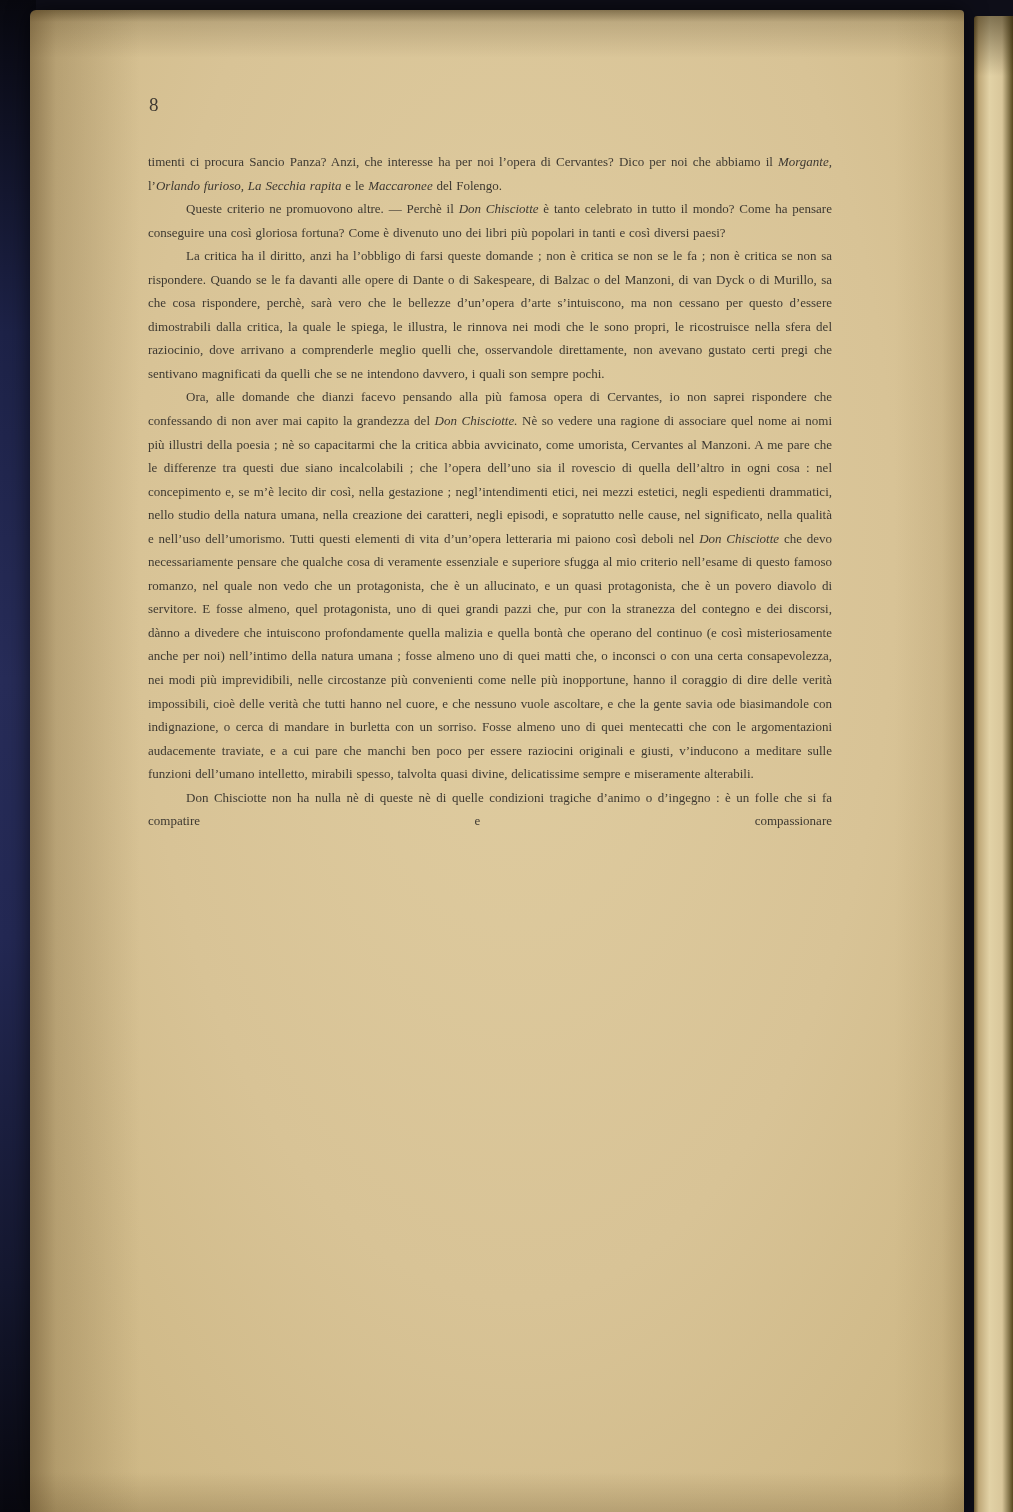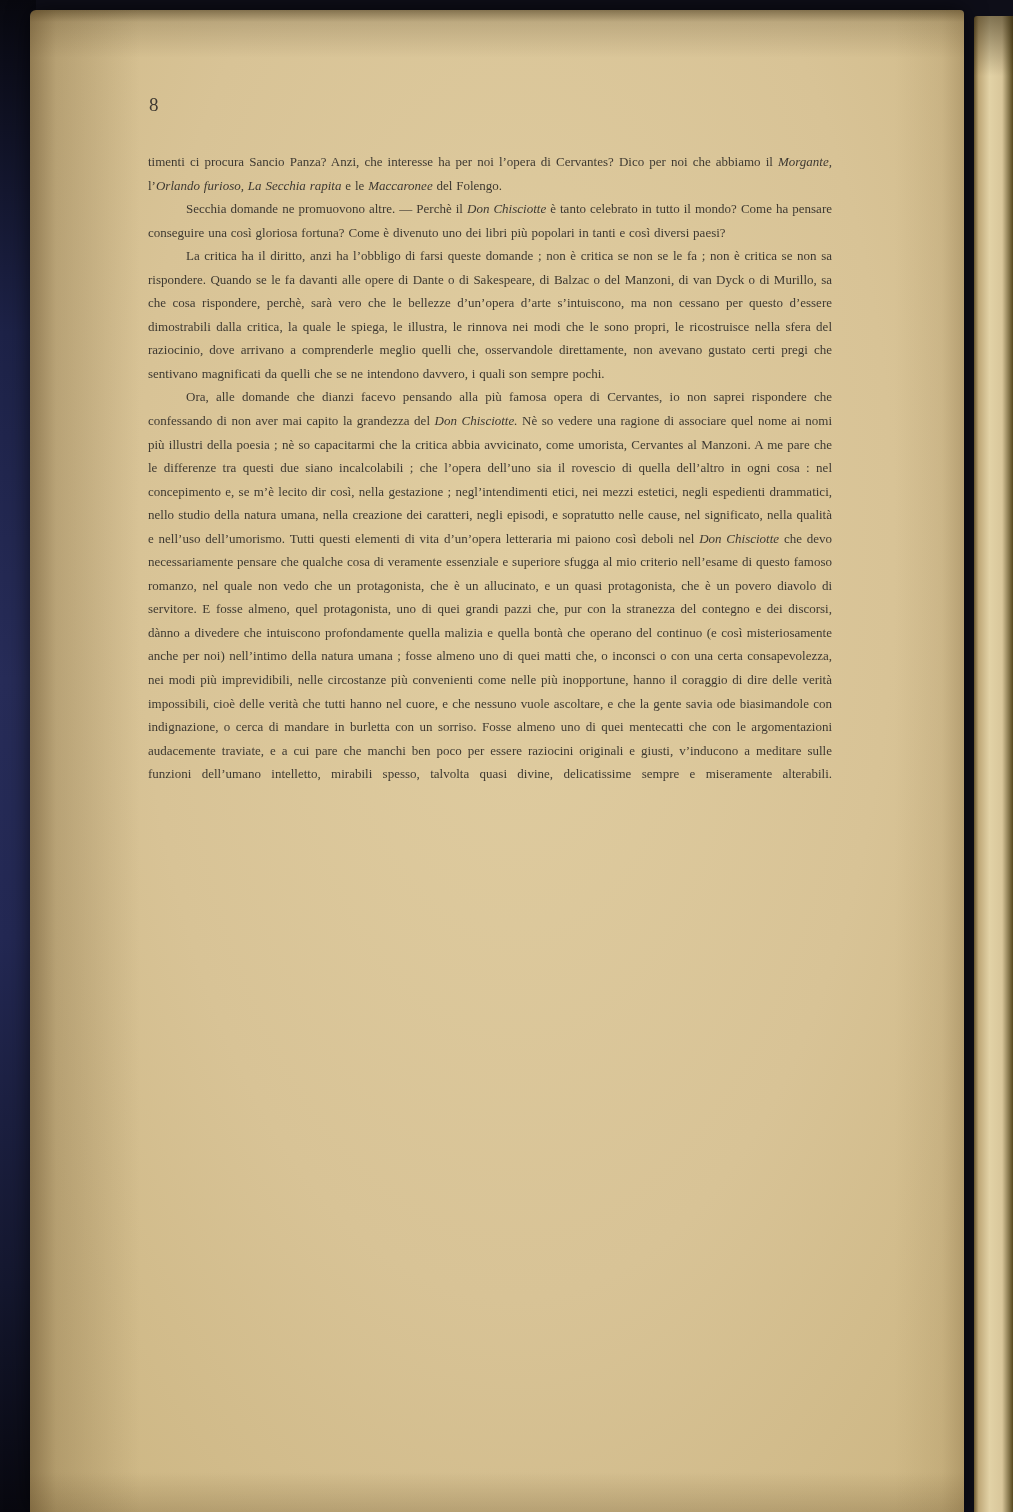--- a/index.html
+++ b/index.html
@@ -112,17 +112,18 @@
 </head>
 <body>
 
 <div class="scene">
   <div class="backdrop-spine"></div>
   <div class="paper"></div>
   <div class="page-edge" style="background: linear-gradient(rgba(50, 38, 14, 0.55) 0px, rgba(50, 38, 14, 0) 60px), linear-gradient(90deg, rgb(109, 90, 50) 0%, rgb(191, 168, 120) 12%, rgb(226, 210, 166) 40%, rgb(216, 198, 154) 72%, rgb(87, 73, 31) 100%);"></div>
   <div class="page-number">8</div>
   <div class="text-column">
       <p><span>timenti ci procura Sancio Panza? Anzi, che interesse ha per noi l’opera di Cervantes? Dico per noi che abbiamo il </span><i>Morgante,</i><span> l’</span><i>Orlando furioso,</i><span> </span><i>La Secchia rapita</i><span> e le </span><i>Maccaronee</i><span> del Folengo.</span></p>
-      <p class="indent"><span>Secchia domande ne promuovono altre. — Perchè il </span><i>Don Chisciotte</i><span> è tanto celebrato in tutto il mondo? Come ha pensare conseguire una così gloriosa fortuna? Come è divenuto uno dei libri più popolari in tanti e così diversi paesi?</span></p>
+      <p class="indent"><span>Queste criterio ne promuovono altre. — Perchè il </span><i>Don Chisciotte</i><span> è tanto celebrato in tutto il mondo? Come ha pensare conseguire una così gloriosa fortuna? Come è divenuto uno dei libri più popolari in tanti e così diversi paesi?</span></p>
       <p class="indent"><span>La critica ha il diritto, anzi ha l’obbligo di farsi queste domande ; non è critica se non se le fa ; non è critica se non sa rispondere. Quando se le fa davanti alle opere di Dante o di Sakespeare, di Balzac o del Manzoni, di van Dyck o di Murillo, sa che cosa rispondere, perchè, sarà vero che le bellezze d’un’opera d’arte s’intuiscono, ma non cessano per questo d’essere dimostrabili dalla critica, la quale le spiega, le illustra, le rinnova nei modi che le sono propri, le ricostruisce nella sfera del raziocinio, dove arrivano a comprenderle meglio quelli che, osservandole direttamente, non avevano gustato certi pregi che sentivano magnificati da quelli che se ne intendono davvero, i quali son sempre pochi.</span></p>
       <p class="indent"><span>Ora, alle domande che dianzi facevo pensando alla più famosa opera di Cervantes, io non saprei rispondere che confessando di non aver mai capito la grandezza del </span><i>Don Chisciotte.</i><span> Nè so vedere una ragione di associare quel nome ai nomi più illustri della poesia ; nè so capacitarmi che la critica abbia avvicinato, come umorista, Cervantes al Manzoni. A me pare che le differenze tra questi due siano incalcolabili ; che l’opera dell’uno sia il rovescio di quella dell’altro in ogni cosa : nel concepimento e, se m’è lecito dir così, nella gestazione ; negl’intendimenti etici, nei mezzi estetici, negli espedienti drammatici, nello studio della natura umana, nella creazione dei caratteri, negli episodi, e sopratutto nelle cause, nel significato, nella qualità e nell’uso dell’umorismo. Tutti questi elementi di vita d’un’opera letteraria mi paiono così deboli nel </span><i>Don Chisciotte</i><span> che devo necessariamente pensare che qualche cosa di veramente essenziale e superiore sfugga al mio criterio nell’esame di questo famoso romanzo, nel quale non vedo che un protagonista, che è un allucinato, e un quasi protagonista, che è un povero diavolo di servitore. E fosse almeno, quel protagonista, uno di quei grandi pazzi che, pur con la stranezza del contegno e dei discorsi, dànno a divedere che intuiscono profondamente quella malizia e quella bontà che operano del continuo (e così misteriosamente anche per noi) nell’intimo della natura umana ; fosse almeno uno di quei matti che, o inconsci o con una certa consapevolezza, nei modi più imprevidibili, nelle circostanze più convenienti come nelle più inopportune, hanno il coraggio di dire delle verità impossibili, cioè delle verità che tutti hanno nel cuore, e che nessuno vuole ascoltare, e che la gente savia ode biasimandole con indignazione, o cerca di mandare in burletta con un sorriso. Fosse almeno uno di quei mentecatti che con le argomentazioni audacemente traviate, e a cui pare che manchi ben poco per essere raziocini originali e giusti, v’inducono a meditare sulle funzioni dell’umano intelletto, mirabili spesso, talvolta quasi divine, delicatissime sempre e miseramente alterabili.</span></p>
+      <p class="indent"><span>Don Chisciotte non ha nulla nè di queste nè di quelle condizioni tragiche d’animo o d’ingegno : è un folle che si fa compatire e compassionare</span></p>
     </div>
 </div>
 
 </body></html>

